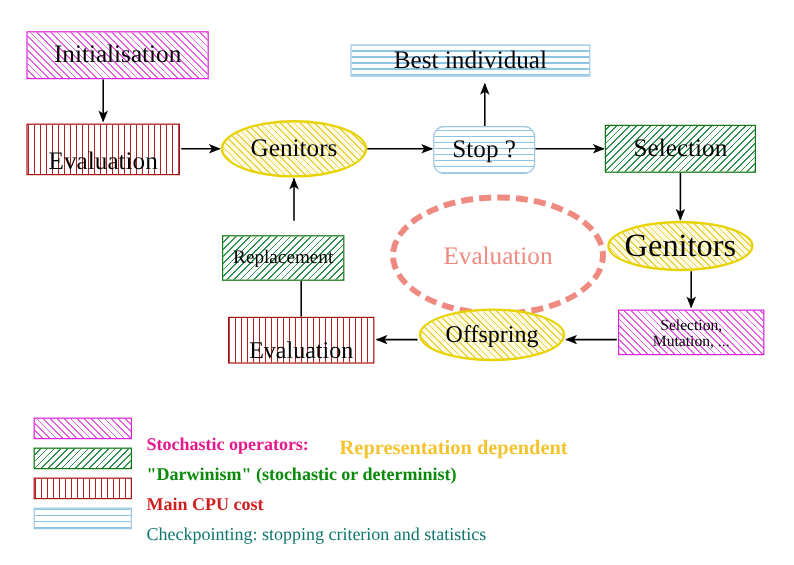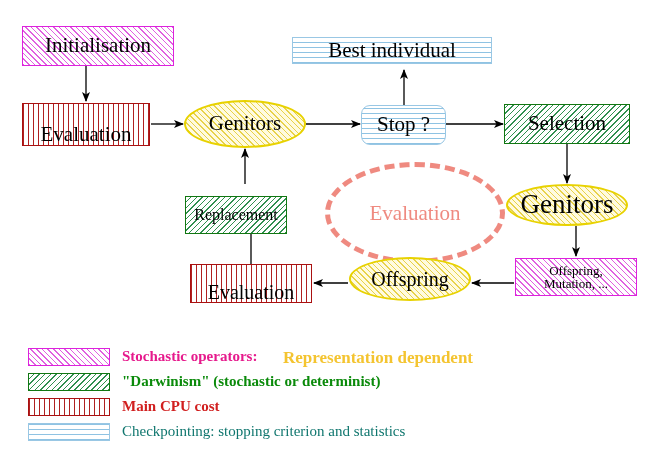--- a/index.html
+++ b/index.html
@@ -48,21 +48,21 @@
 
   .dashed-gen{
     position:absolute;border-radius:50%;
     border:5px dashed #ef8a80;
     display:flex;align-items:center;justify-content:center;
     color:#ef8a80;
   }
 
   
   .sw{position:absolute;box-sizing:border-box;width:82px;height:18px;}
-  .lg-text{position:absolute;white-space:nowrap;font-weight:bold;}
+  .lg-text{position:absolute;white-space:nowrap;font-weight:bold;margin-top:15px;}
 
   svg.edges{position:absolute;left:0;top:0;width:662px;height:471px;
             pointer-events:none;}
 </style>
 </head>
 <body>
 
 <div id="stage">
 
   <svg class="edges" viewBox="0 0 662 471">
@@ -128,21 +128,21 @@
   <div class="dashed-gen" style="left:325px;top:162px;width:170px;height:92px;font-size:21px;">
     <span>Evaluation</span>
   </div>
 
   <div class="node pat-yellow ellipse" style="left:506px;top:184px;width:122px;height:42px;font-size:27px;font-family:Liberation Serif, serif;">
     <span>Genitors</span>
   </div>
 
   <div class="node pat-magenta" style="left:515px;top:258px;width:122px;height:38px;font-size:13px;
               flex-direction:column;">
-    <span>Offspring,</span>
+    <span>Selection,</span>
     <span>Mutation, ...</span>
   </div>
 
   <div class="node pat-red" style="left:190px;top:264px;width:122px;height:39px;font-size:20px;">
     <span>Evaluation</span>
   </div>
 
   <div class="node pat-yellow ellipse" style="left:349px;top:257px;width:122px;height:44px;font-size:20px;">
     <span>Offspring</span>
   </div>

